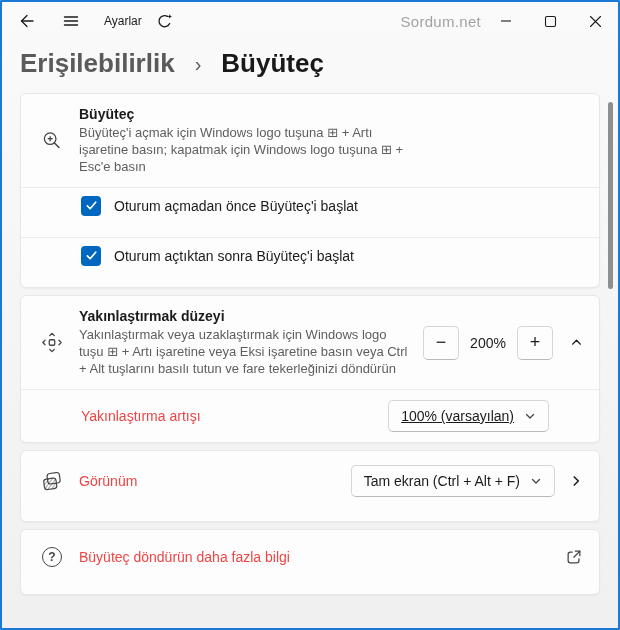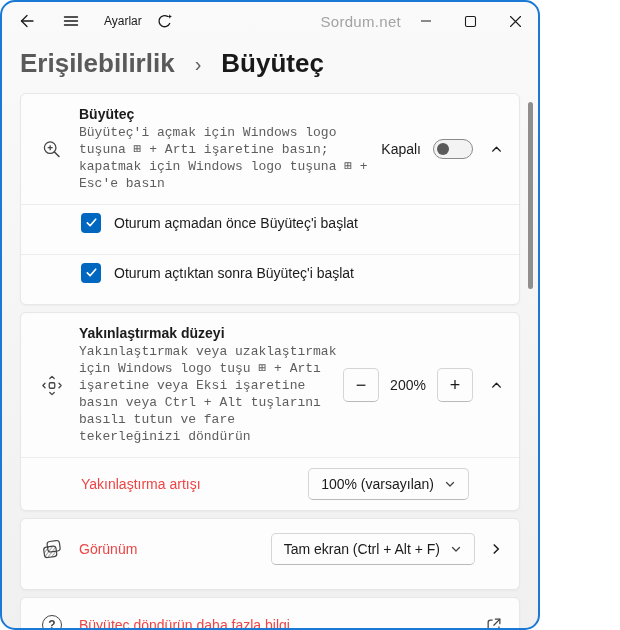--- a/index.html
+++ b/index.html
@@ -1,19 +1,19 @@
 <!DOCTYPE html>
 <html><head>
 <meta charset="utf-8">
 <style>
   * { margin:0; padding:0; box-sizing:border-box; }
   html,body { width:620px; height:630px; background:#ffffff; font-family:"Liberation Sans","DejaVu Sans",sans-serif; }
   .window{
-    position:relative; width:540px; height:630px;
-    border:2px solid #1a79d4; border-radius:15px; overflow:hidden;
+    position:relative; width:620px; height:630px;
+    border:2px solid #1a79d4; border-radius:1px; overflow:hidden;
     background:linear-gradient(#fafafa, #f0f0f0);
   }
   
   .titlebar{ display:flex; align-items:center; height:38px; padding-left:14px; }
   .tb-icon{ background:none;border:none; display:flex;align-items:center;justify-content:center; width:22px;height:28px; cursor:pointer; }
   .tb-icon.menu{ margin-left:22px; }
   .app-label{ font-size:12px; color:#1b1b1b; margin-left:22px; }
   .tb-icon.sparkle{ margin-left:12px; }
   .tb-spacer{ flex:1; }
   .watermark{ font-size:15px; color:#a3a3a3; letter-spacing:.3px; margin-right:2px; }
@@ -25,21 +25,21 @@
   .crumb-current{ font-size:26px; font-weight:600; color:#191919; }
   
   .content{ padding:14px 18px 0 18px; }
   .card{ background:#fdfdfd; border:1px solid #e7e7e7; border-radius:6px; margin-bottom:7px;
          box-shadow:0 1px 2px rgba(0,0,0,.04); }
   .row{ display:flex; align-items:center; }
   .header-row{ padding:12px 16px 12px 20px; }
   .lead-icon{ width:22px; display:flex; align-items:center; justify-content:center; flex-shrink:0; }
   .text-block{ margin-left:16px; flex:1; }
   .row-title{ font-size:14px; font-weight:700; color:#1b1b1b; margin-bottom:2px; }
-  .row-desc{ font-size:13px; color:#5e5e5e; line-height:17px; max-width:345px;font-family:Liberation Mono, monospace; }
+  .row-desc{ font-size:13px; color:#5e5e5e; line-height:17px; max-width:345px; }
   .controls{ display:flex; align-items:center; margin-left:auto; }
   .toggle-label{ font-size:14px; color:#1b1b1b; margin-right:12px; }
   .toggle{ position:relative; width:40px; height:20px; border:1px solid #8a8a8a; border-radius:10px; background:#f3f3f3; cursor:pointer; }
   .toggle .knob{ position:absolute; left:3px; top:3px; width:12px; height:12px; border-radius:50%; background:#5a5a5a; }
   .chev{ display:flex; align-items:center; justify-content:center; width:14px; margin-left:16px; cursor:pointer; }
   .divider-row{ border-top:1px solid #ececec; }
   .check-row{ padding:0 16px 14px 60px; min-height:50px; cursor:pointer; }
   .checkbox{ width:20px; height:20px; border-radius:4px; background:#0067c0; display:flex; align-items:center; justify-content:center; flex-shrink:0; cursor:pointer; }
   .check-label{ font-size:14px; color:#1b1b1b; margin-left:13px; }
   
@@ -118,31 +118,20 @@
               <circle cx="10" cy="10" r="6.3" stroke="#454545" stroke-width="1.4"></circle>
               <line x1="10" y1="7.3" x2="10" y2="12.7" stroke="#454545" stroke-width="1.4"></line>
               <line x1="7.3" y1="10" x2="12.7" y2="10" stroke="#454545" stroke-width="1.4"></line>
               <line x1="14.7" y1="14.7" x2="19.6" y2="19.6" stroke="#454545" stroke-width="1.7" stroke-linecap="round"></line>
             </svg>
         </span>
         <div class="text-block">
           <div class="row-title">Büyüteç</div>
           <div class="row-desc">Büyüteç'i açmak için Windows logo tuşuna ⊞ + Artı işaretine basın; kapatmak için Windows logo tuşuna ⊞ + Esc'e basın</div>
         </div>
-        <div class="controls">
-          <span class="toggle-label">Kapalı</span>
-          <div class="toggle">
-            <div class="knob"></div>
-          </div>
-          <span class="chev">
-            <svg width="13" height="13" viewBox="0 0 12 12" fill="none" stroke="#1b1b1b" stroke-width="1.3" stroke-linecap="round" stroke-linejoin="round">
-                <path d="M2.5 7.5 L6 4 L9.5 7.5"></path>
-              </svg>
-          </span>
-        </div>
       </div>
 
       <div class="row check-row divider-row">
         <span class="checkbox">
           <svg width="13" height="13" viewBox="0 0 14 14" fill="none" stroke="#ffffff" stroke-width="1.8" stroke-linecap="round" stroke-linejoin="round">
               <path d="M2.5 7.5 L5.5 10.5 L11.5 3.5"></path>
             </svg>
         </span>
         <span class="check-label">Oturum açmadan önce Büyüteç'i başlat</span>
       </div>
@@ -179,21 +168,21 @@
           <span class="chev">
             <svg width="13" height="13" viewBox="0 0 12 12" fill="none" stroke="#1b1b1b" stroke-width="1.3" stroke-linecap="round" stroke-linejoin="round">
                 <path d="M2.5 7.5 L6 4 L9.5 7.5"></path>
               </svg>
           </span>
         </div>
       </div>
 
       <div class="row sub-setting divider-row">
         <span class="sub-label">Yakınlaştırma artışı</span>
-        <button class="dropdown" style="margin-left:auto;">
+        <button class="dropdown" style="margin-left:auto;text-decoration:underline;">
           <span>100% (varsayılan)</span>
           <svg width="12" height="12" viewBox="0 0 12 12" fill="none" stroke="#454545" stroke-width="1.3" stroke-linecap="round" stroke-linejoin="round">
               <path d="M2.5 4.5 L6 8 L9.5 4.5"></path>
             </svg>
         </button>
       </div>
     </section>
 
     <section class="card">
       <div class="row simple-row">

